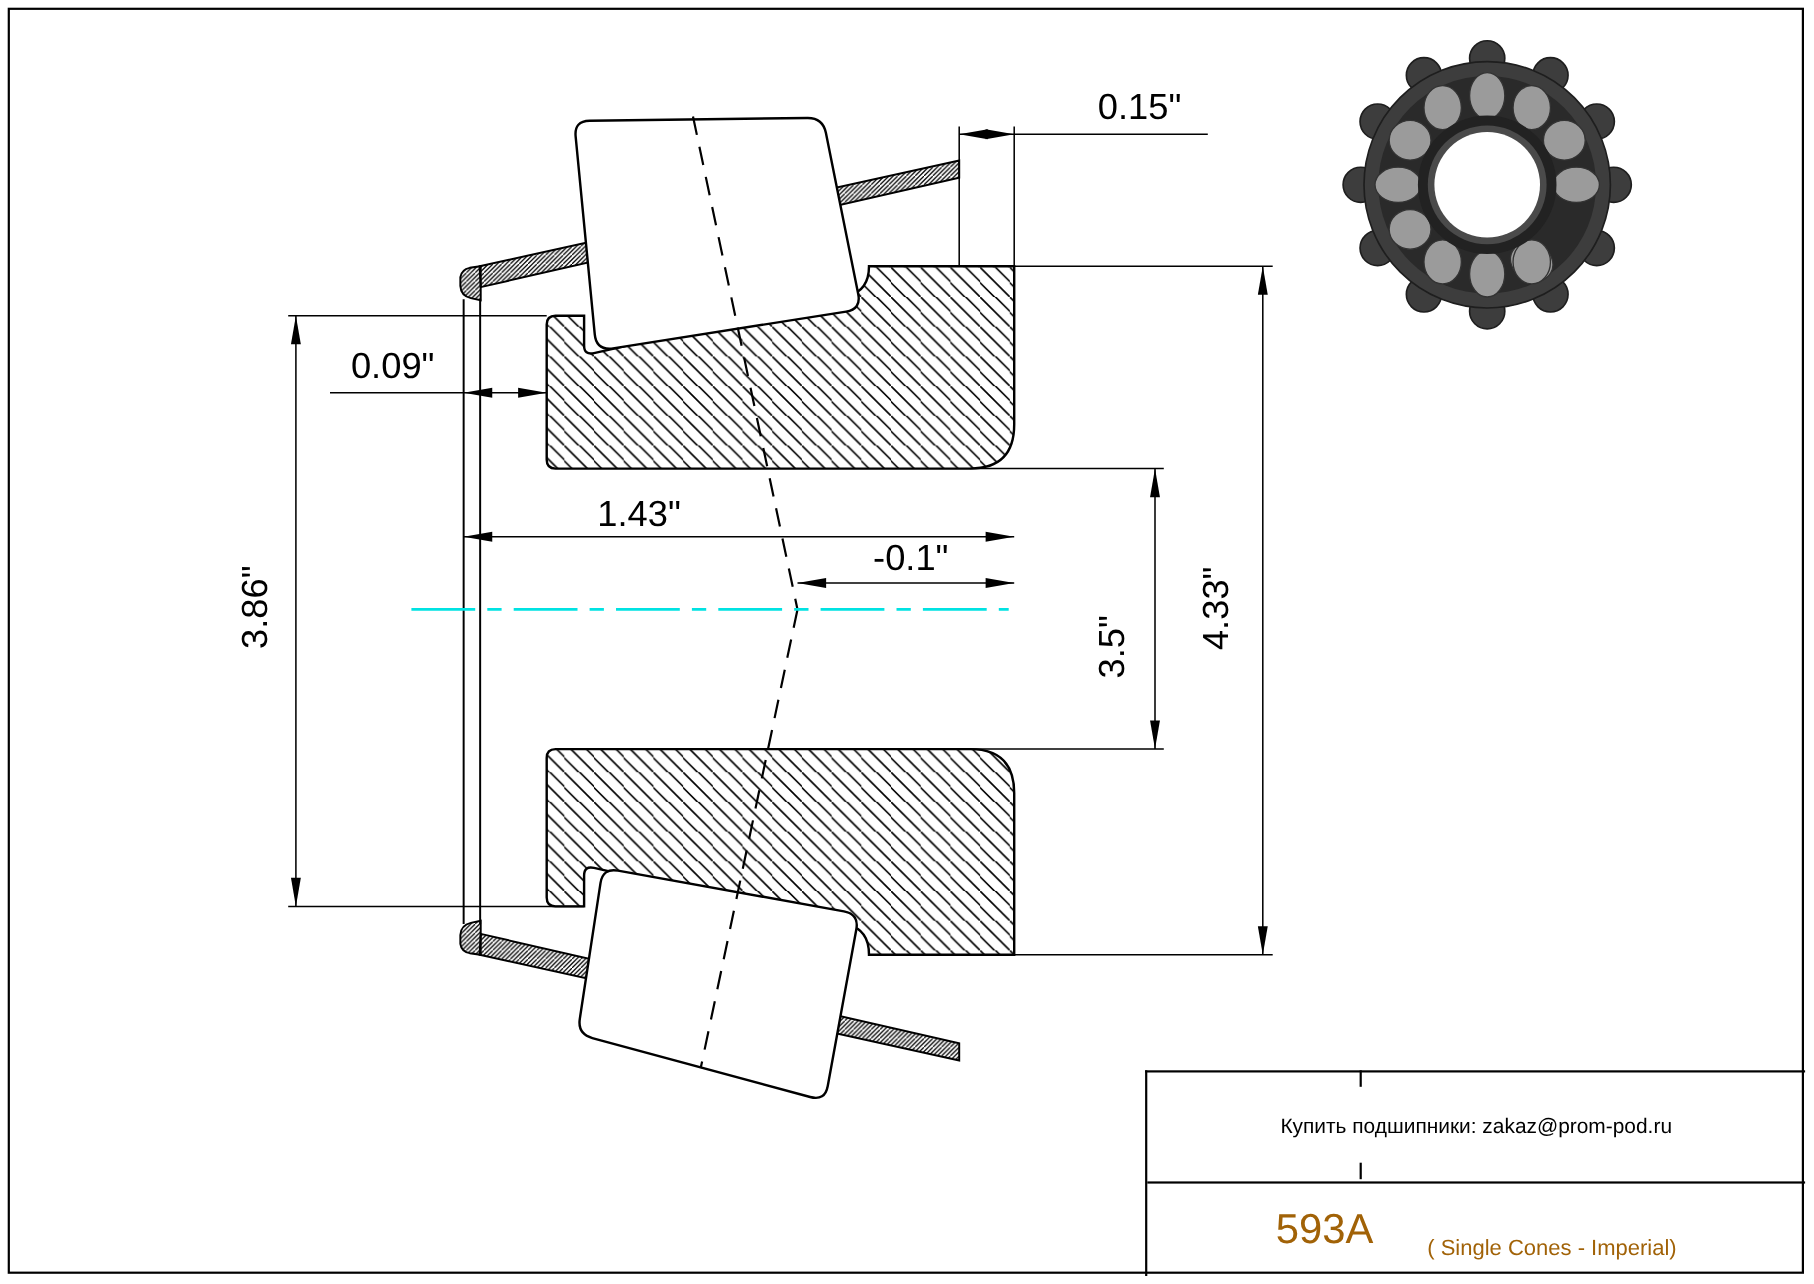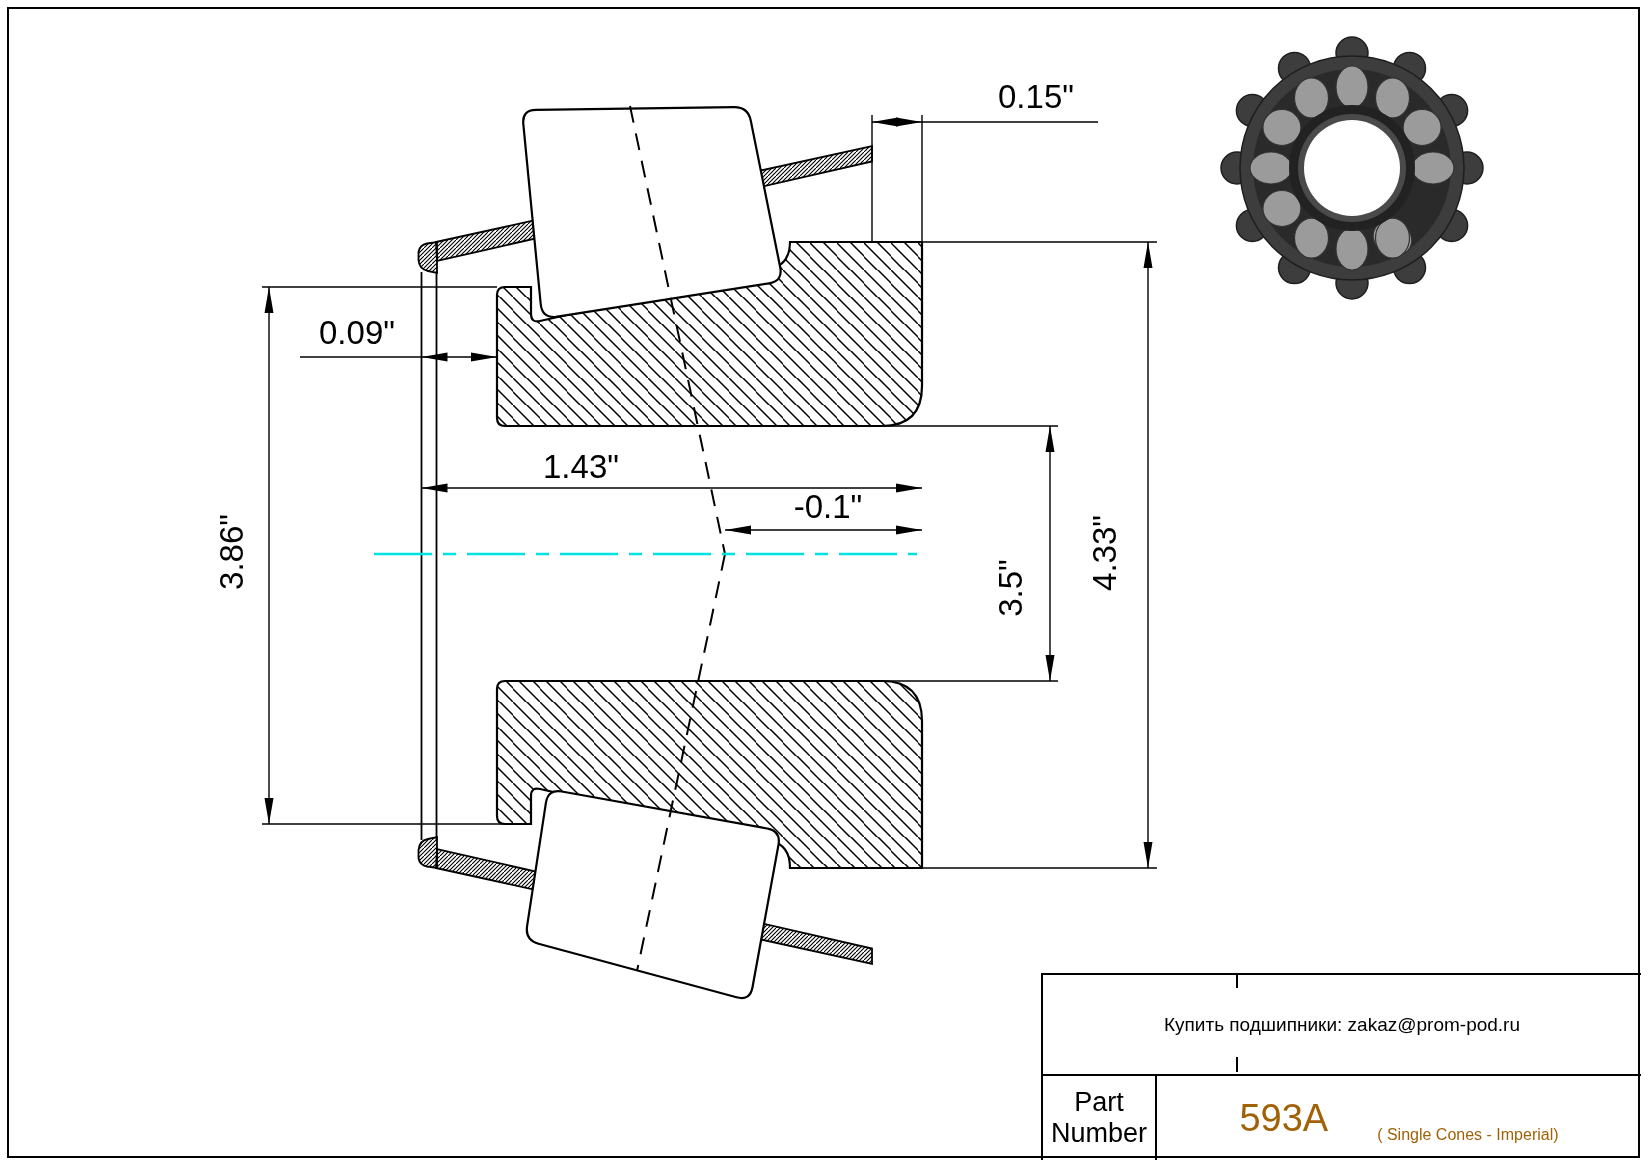--- a/index.html
+++ b/index.html
@@ -15,21 +15,21 @@
       border-left:2px solid #000;border-top:2px solid #000;box-sizing:border-box;}
   #tb-row1{position:absolute;left:0;top:0;width:100%;height:99px;display:flex;
       align-items:center;justify-content:center;font-size:19px;color:#000;}
   #tb-row2{position:absolute;left:0;top:99px;width:100%;height:86px;
       border-top:2px solid #000;display:flex;box-sizing:border-box;}
   #tb-partcell{width:114px;border-right:2px solid #000;box-sizing:border-box;
       display:flex;align-items:center;justify-content:center;text-align:center;
       font-size:27px;line-height:1.15;color:#000;}
   #tb-numcell{flex:1;display:flex;align-items:center;justify-content:center;color:#a16207;gap:41px;}
   #tb-numcell .pn{font-size:38px;}
-  #tb-numcell .pt{font-size:16px;margin-left:8px;padding-top:8px;margin-top:26px;}
+  #tb-numcell .pt{font-size:20px;margin-left:8px;padding-top:8px;margin-top:26px;}
   .tb-tick{position:absolute;width:2px;background:#000;}
 </style>
 </head>
 <body>
 
 <div id="page">
   <div id="page-border"></div>
 
   <svg width="1649" height="1167" viewBox="0 0 1649 1167">
     <defs>
@@ -148,21 +148,20 @@
       </g>
       <circle r="63" fill="#222222"></circle>
       <circle r="54" fill="#4a4a4a"></circle>
       <circle r="48" fill="#ffffff"></circle>
     </g>
   </svg>
 
   <div id="title-block">
     <div id="tb-row1">Купить подшипники: zakaz@prom-pod.ru</div>
     <div id="tb-row2">
-      <div id="tb-partcell">Part Number</div>
       <div id="tb-numcell">
         <span class="pn">593A</span>
         <span class="pt">( Single Cones - Imperial)</span>
       </div>
     </div>
   </div>
   <div class="tb-tick" style="left:1236px;top:973px;height:15px;"></div>
   <div class="tb-tick" style="left:1236px;top:1057px;height:15px;"></div>
 </div>
 

